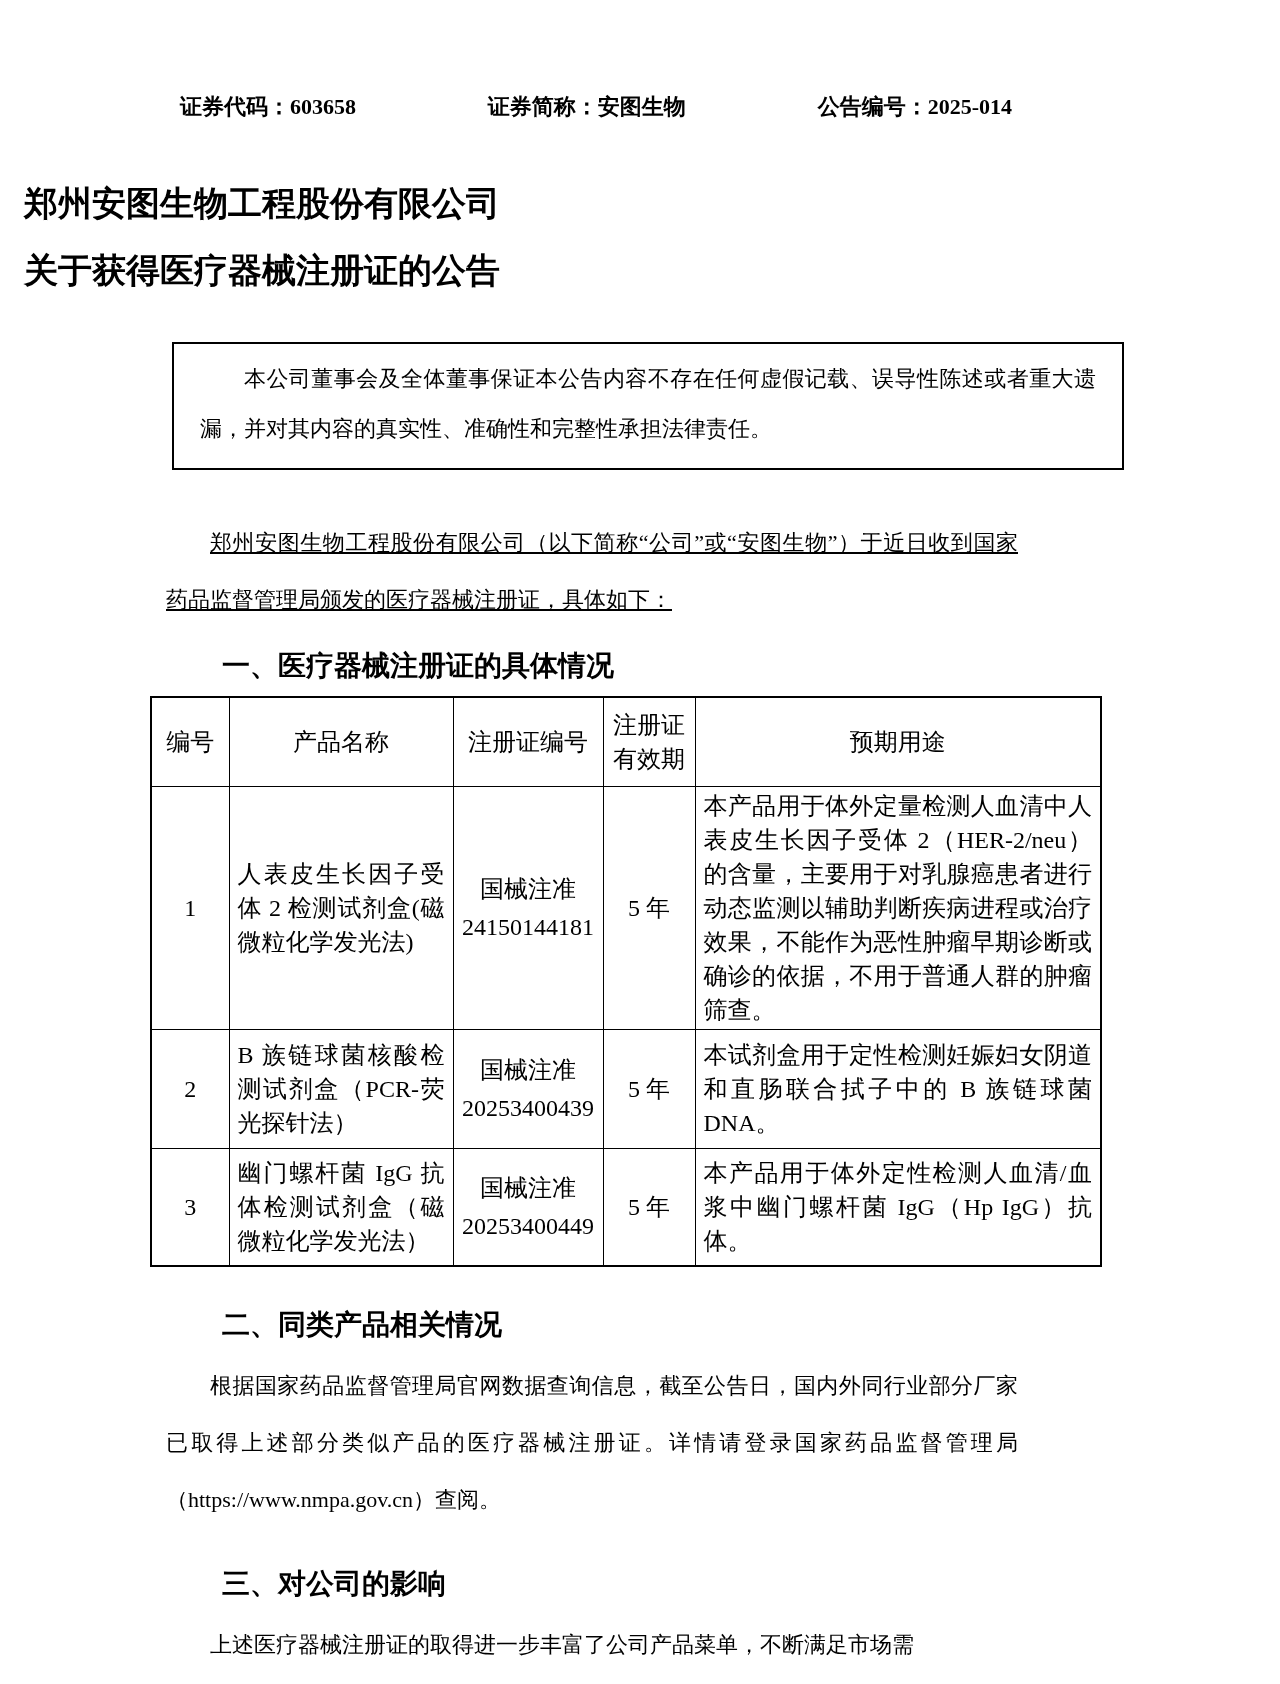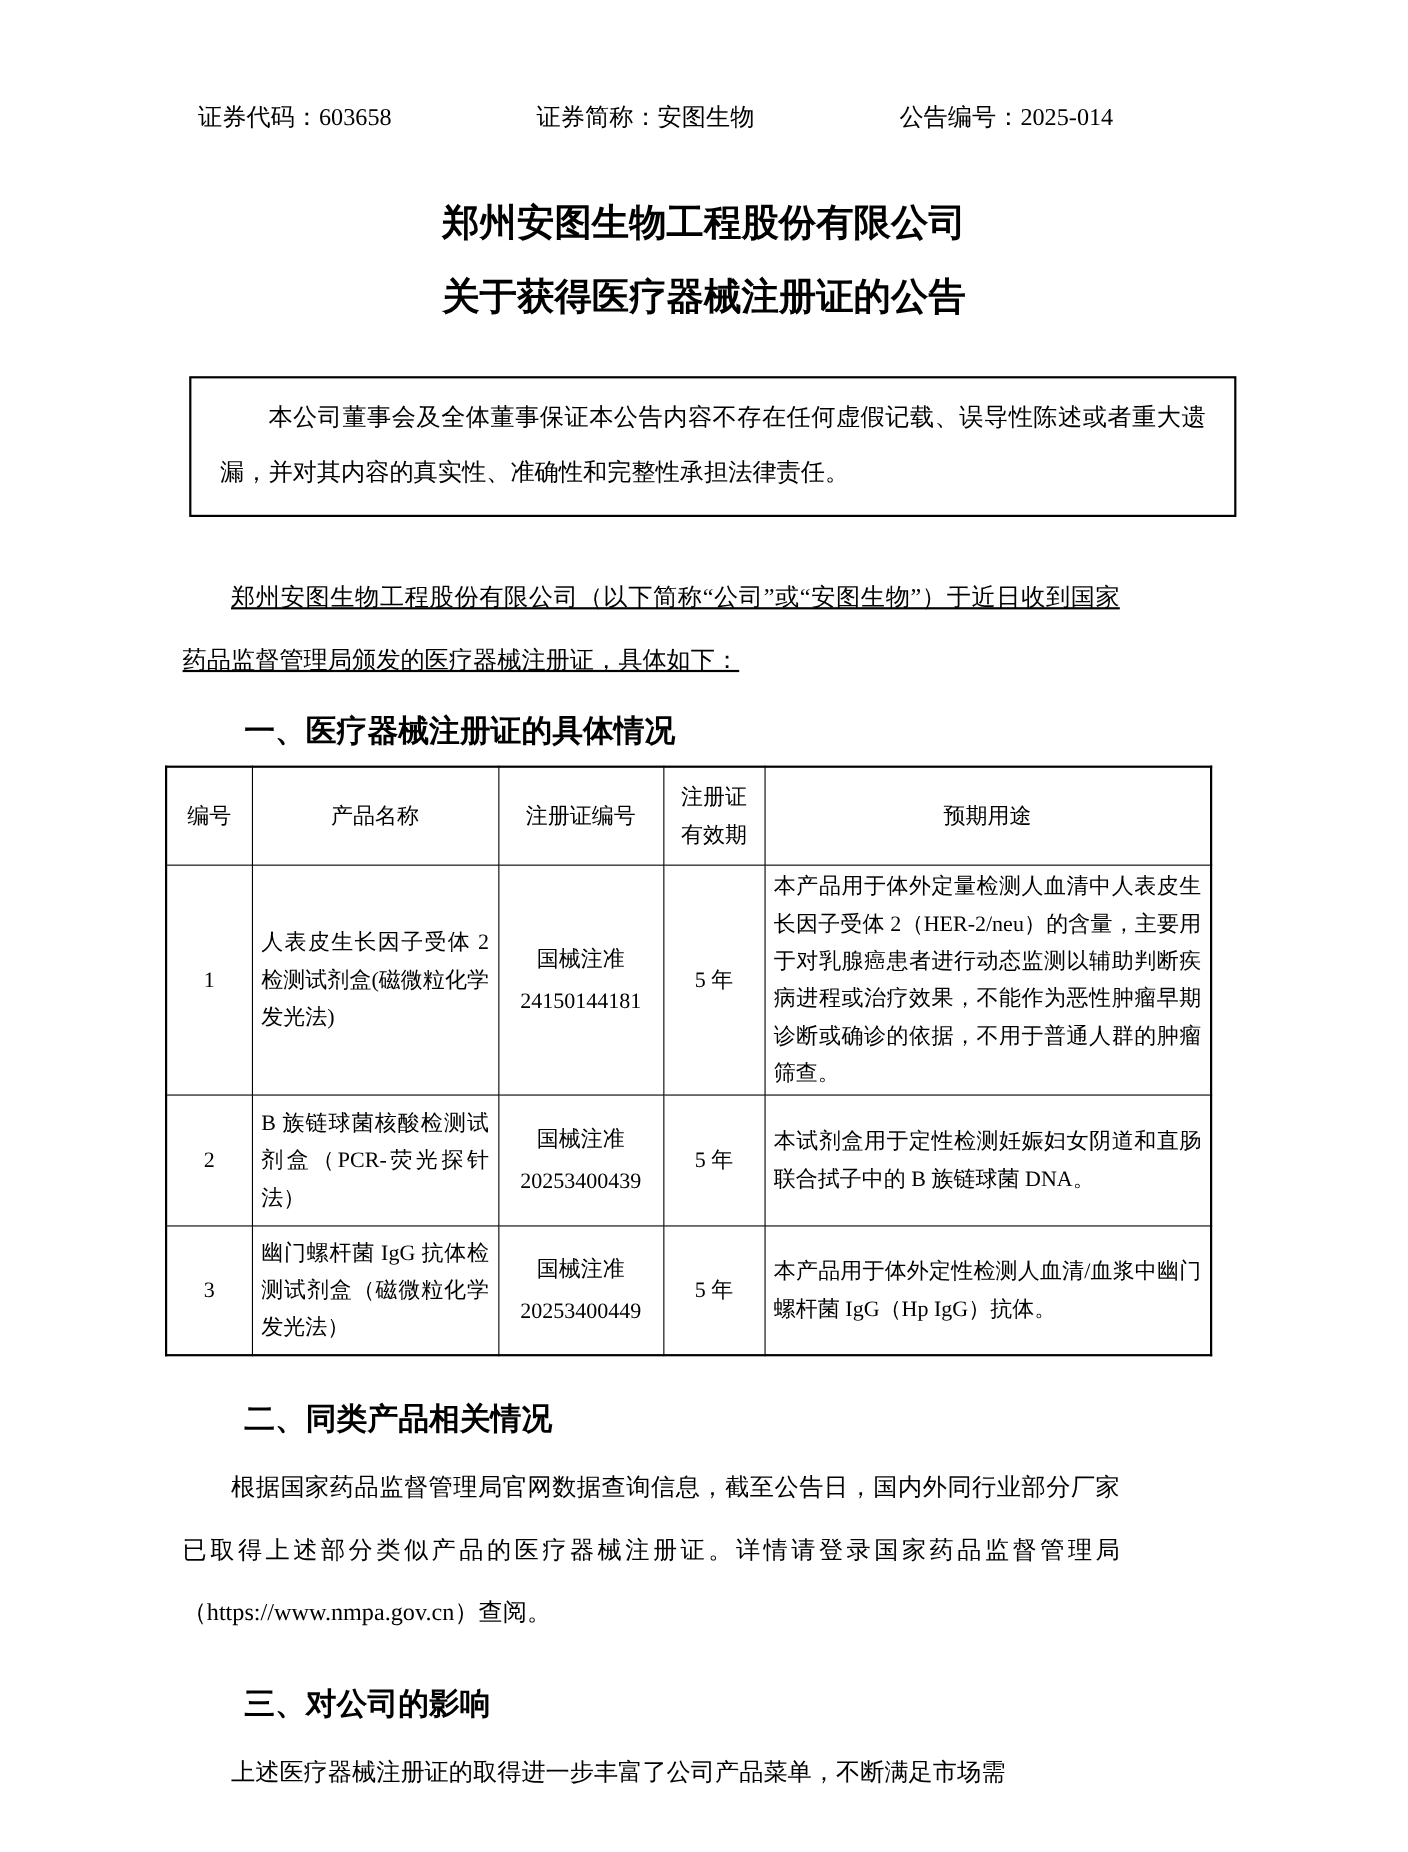--- a/index.html
+++ b/index.html
@@ -14,29 +14,30 @@
     width: 1280px;
     height: 1684px;
     background: #ffffff;
     overflow: hidden;
   }
   .doc-header {
     display: flex;
     justify-content: space-between;
     padding: 92px 268px 0 180px;
     font-size: 22px;
-    font-weight: normal;
+    font-weight: bold;
     white-space: nowrap;
   }
   .title-block {
     margin-top: 48px;
-    text-align: center;
+    text-align: left;
     font-size: 34px;
     font-weight: bold;
     line-height: 67px;
+    padding-left: 24px;
   }
   .disclaimer-box {
     box-sizing: border-box;
     margin: 38px 0 0 172px;
     width: 952px;
     border: 2px solid #000;
     padding: 10px 26px 14px 26px;
     font-size: 22px;
     line-height: 50px;
     text-indent: 2em;
@@ -62,21 +63,21 @@
   .heading-2 { margin-top: 42px; }
   .heading-3 { margin-top: 40px; }
   .para-2 { margin-top: 16px; }
   .para-3 { margin-top: 16px; }
   table.reg-table {
     margin: 14px 0 0 150px;
     width: 950px;
     border-collapse: collapse;
     border: 2px solid #000;
     table-layout: fixed;
-    font-size: 20px;
+    font-size: 24px;
     font-family: Liberation Serif, serif;
   }
   .reg-table th, .reg-table td {
     border: 1.5px solid #000;
     font-weight: normal;
     vertical-align: middle;
     padding: 2px 8px;
     line-height: 34px;
     overflow: hidden;
   }

